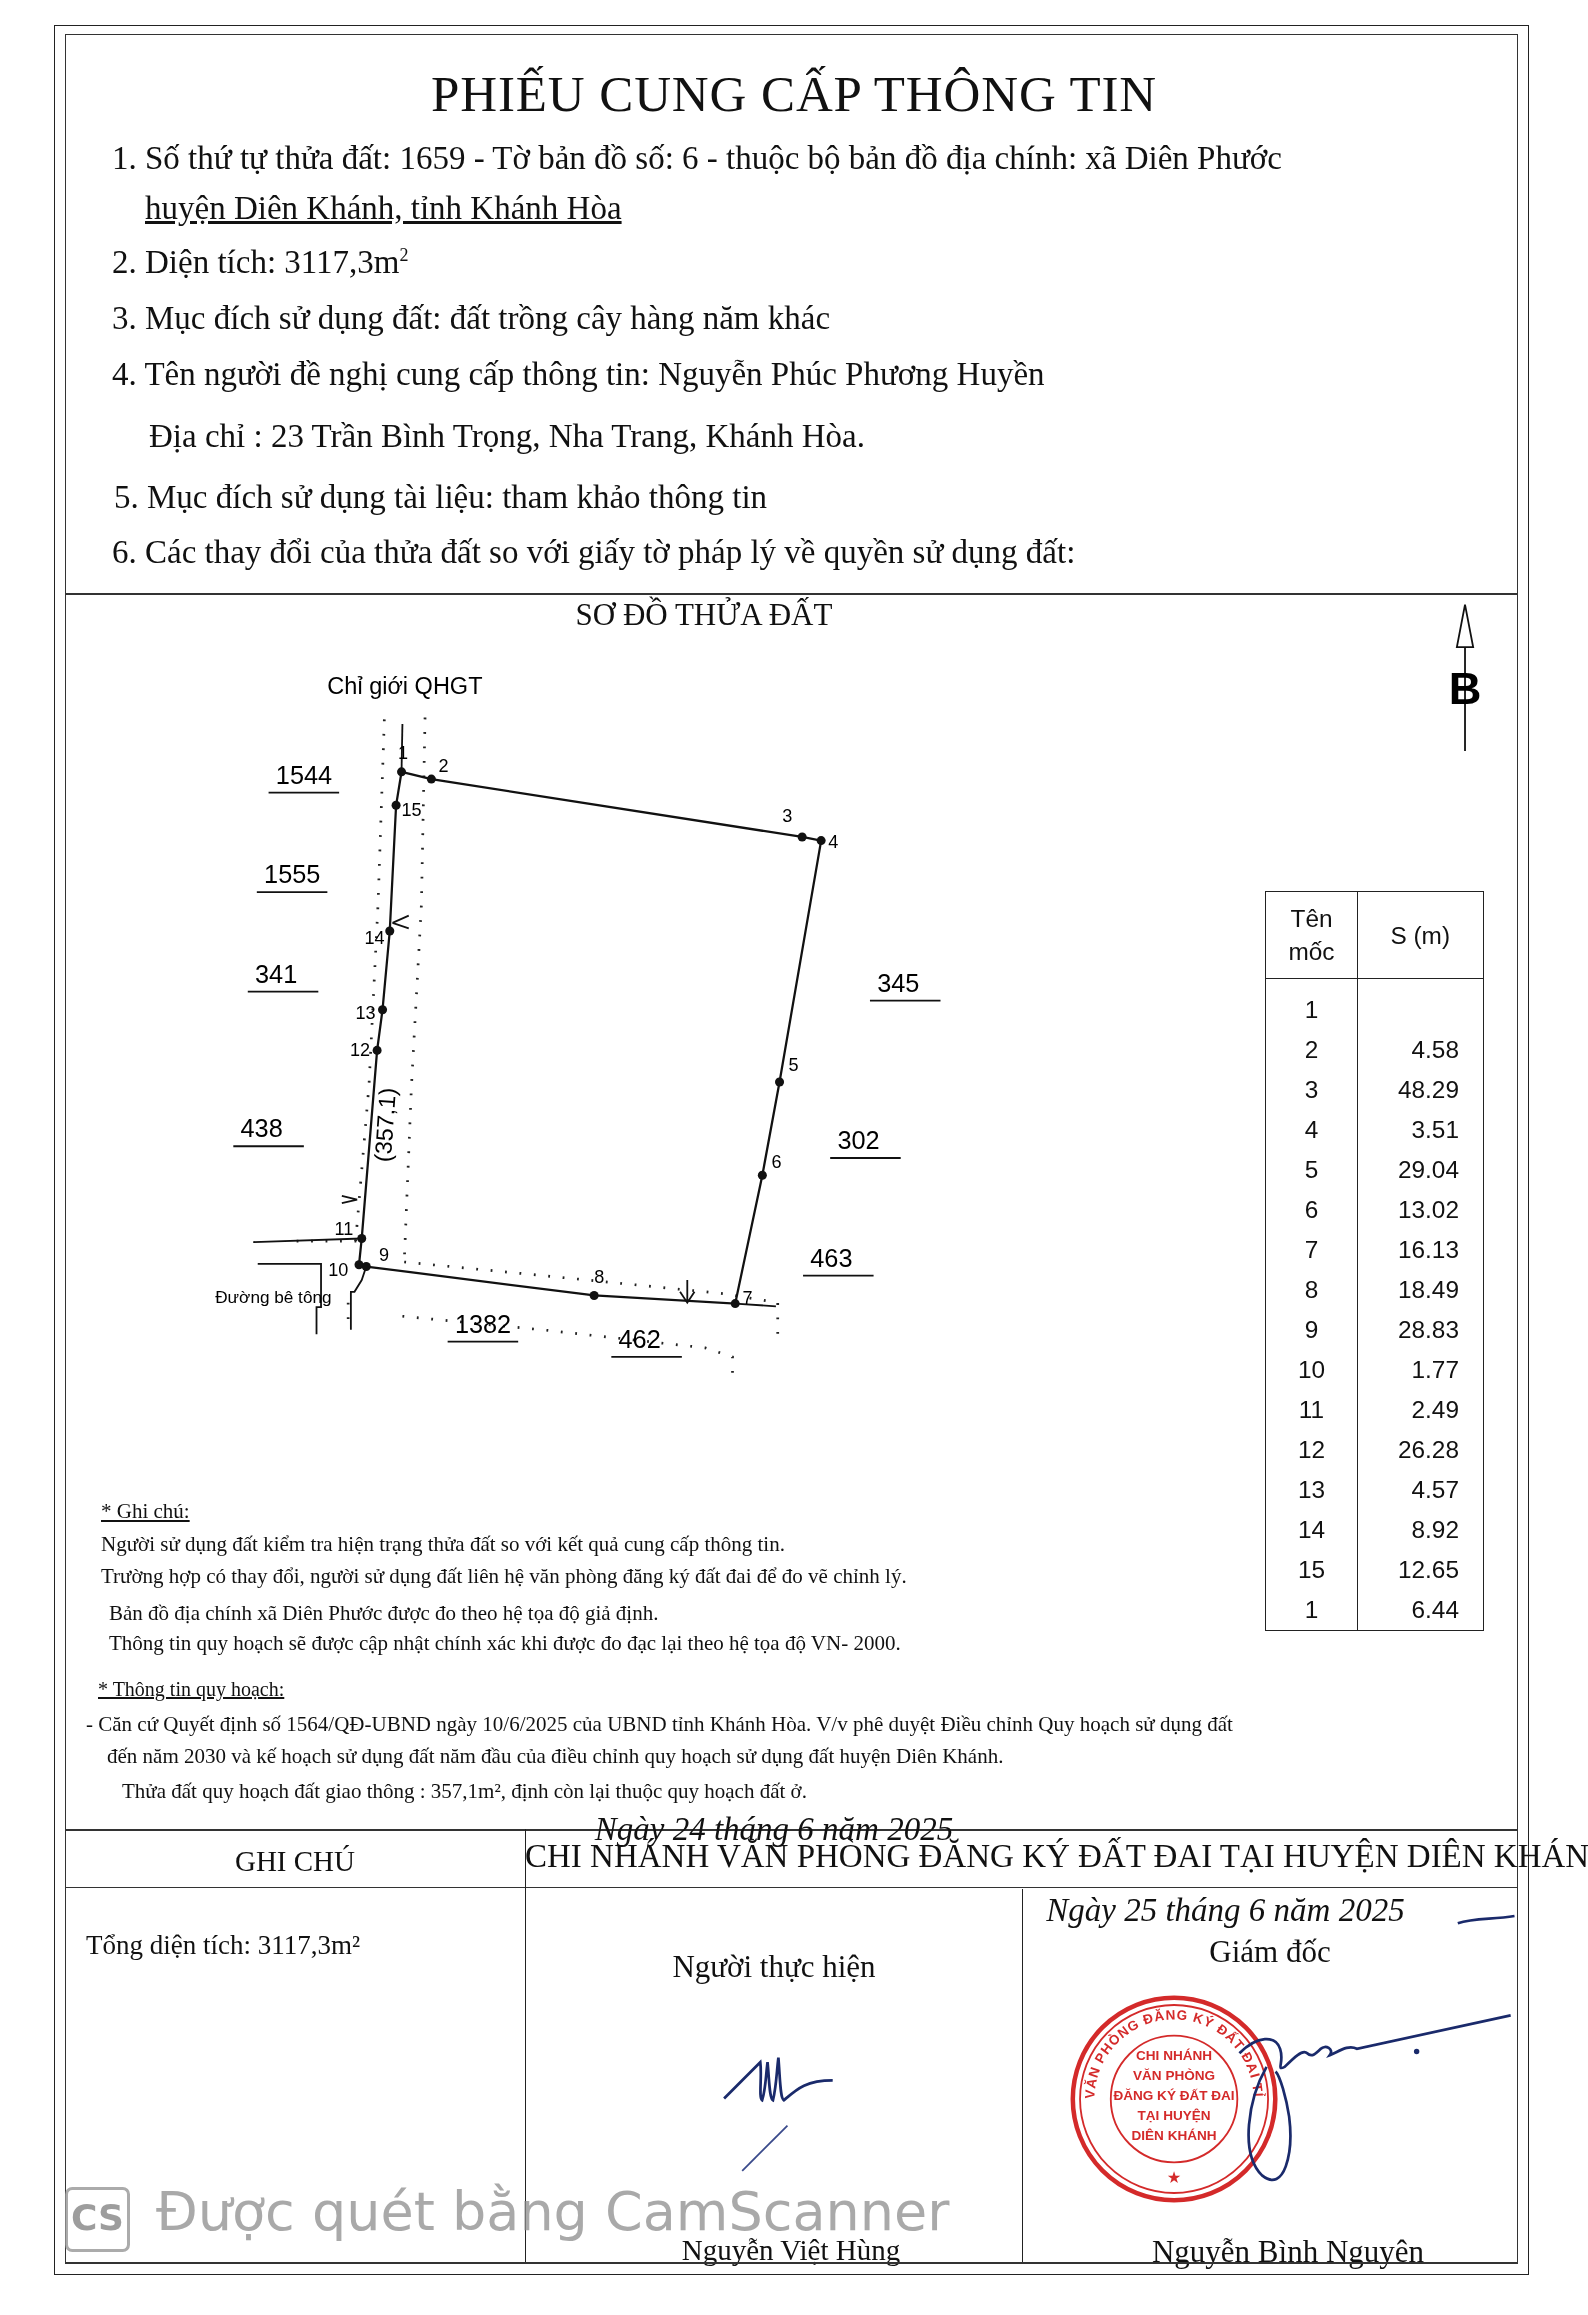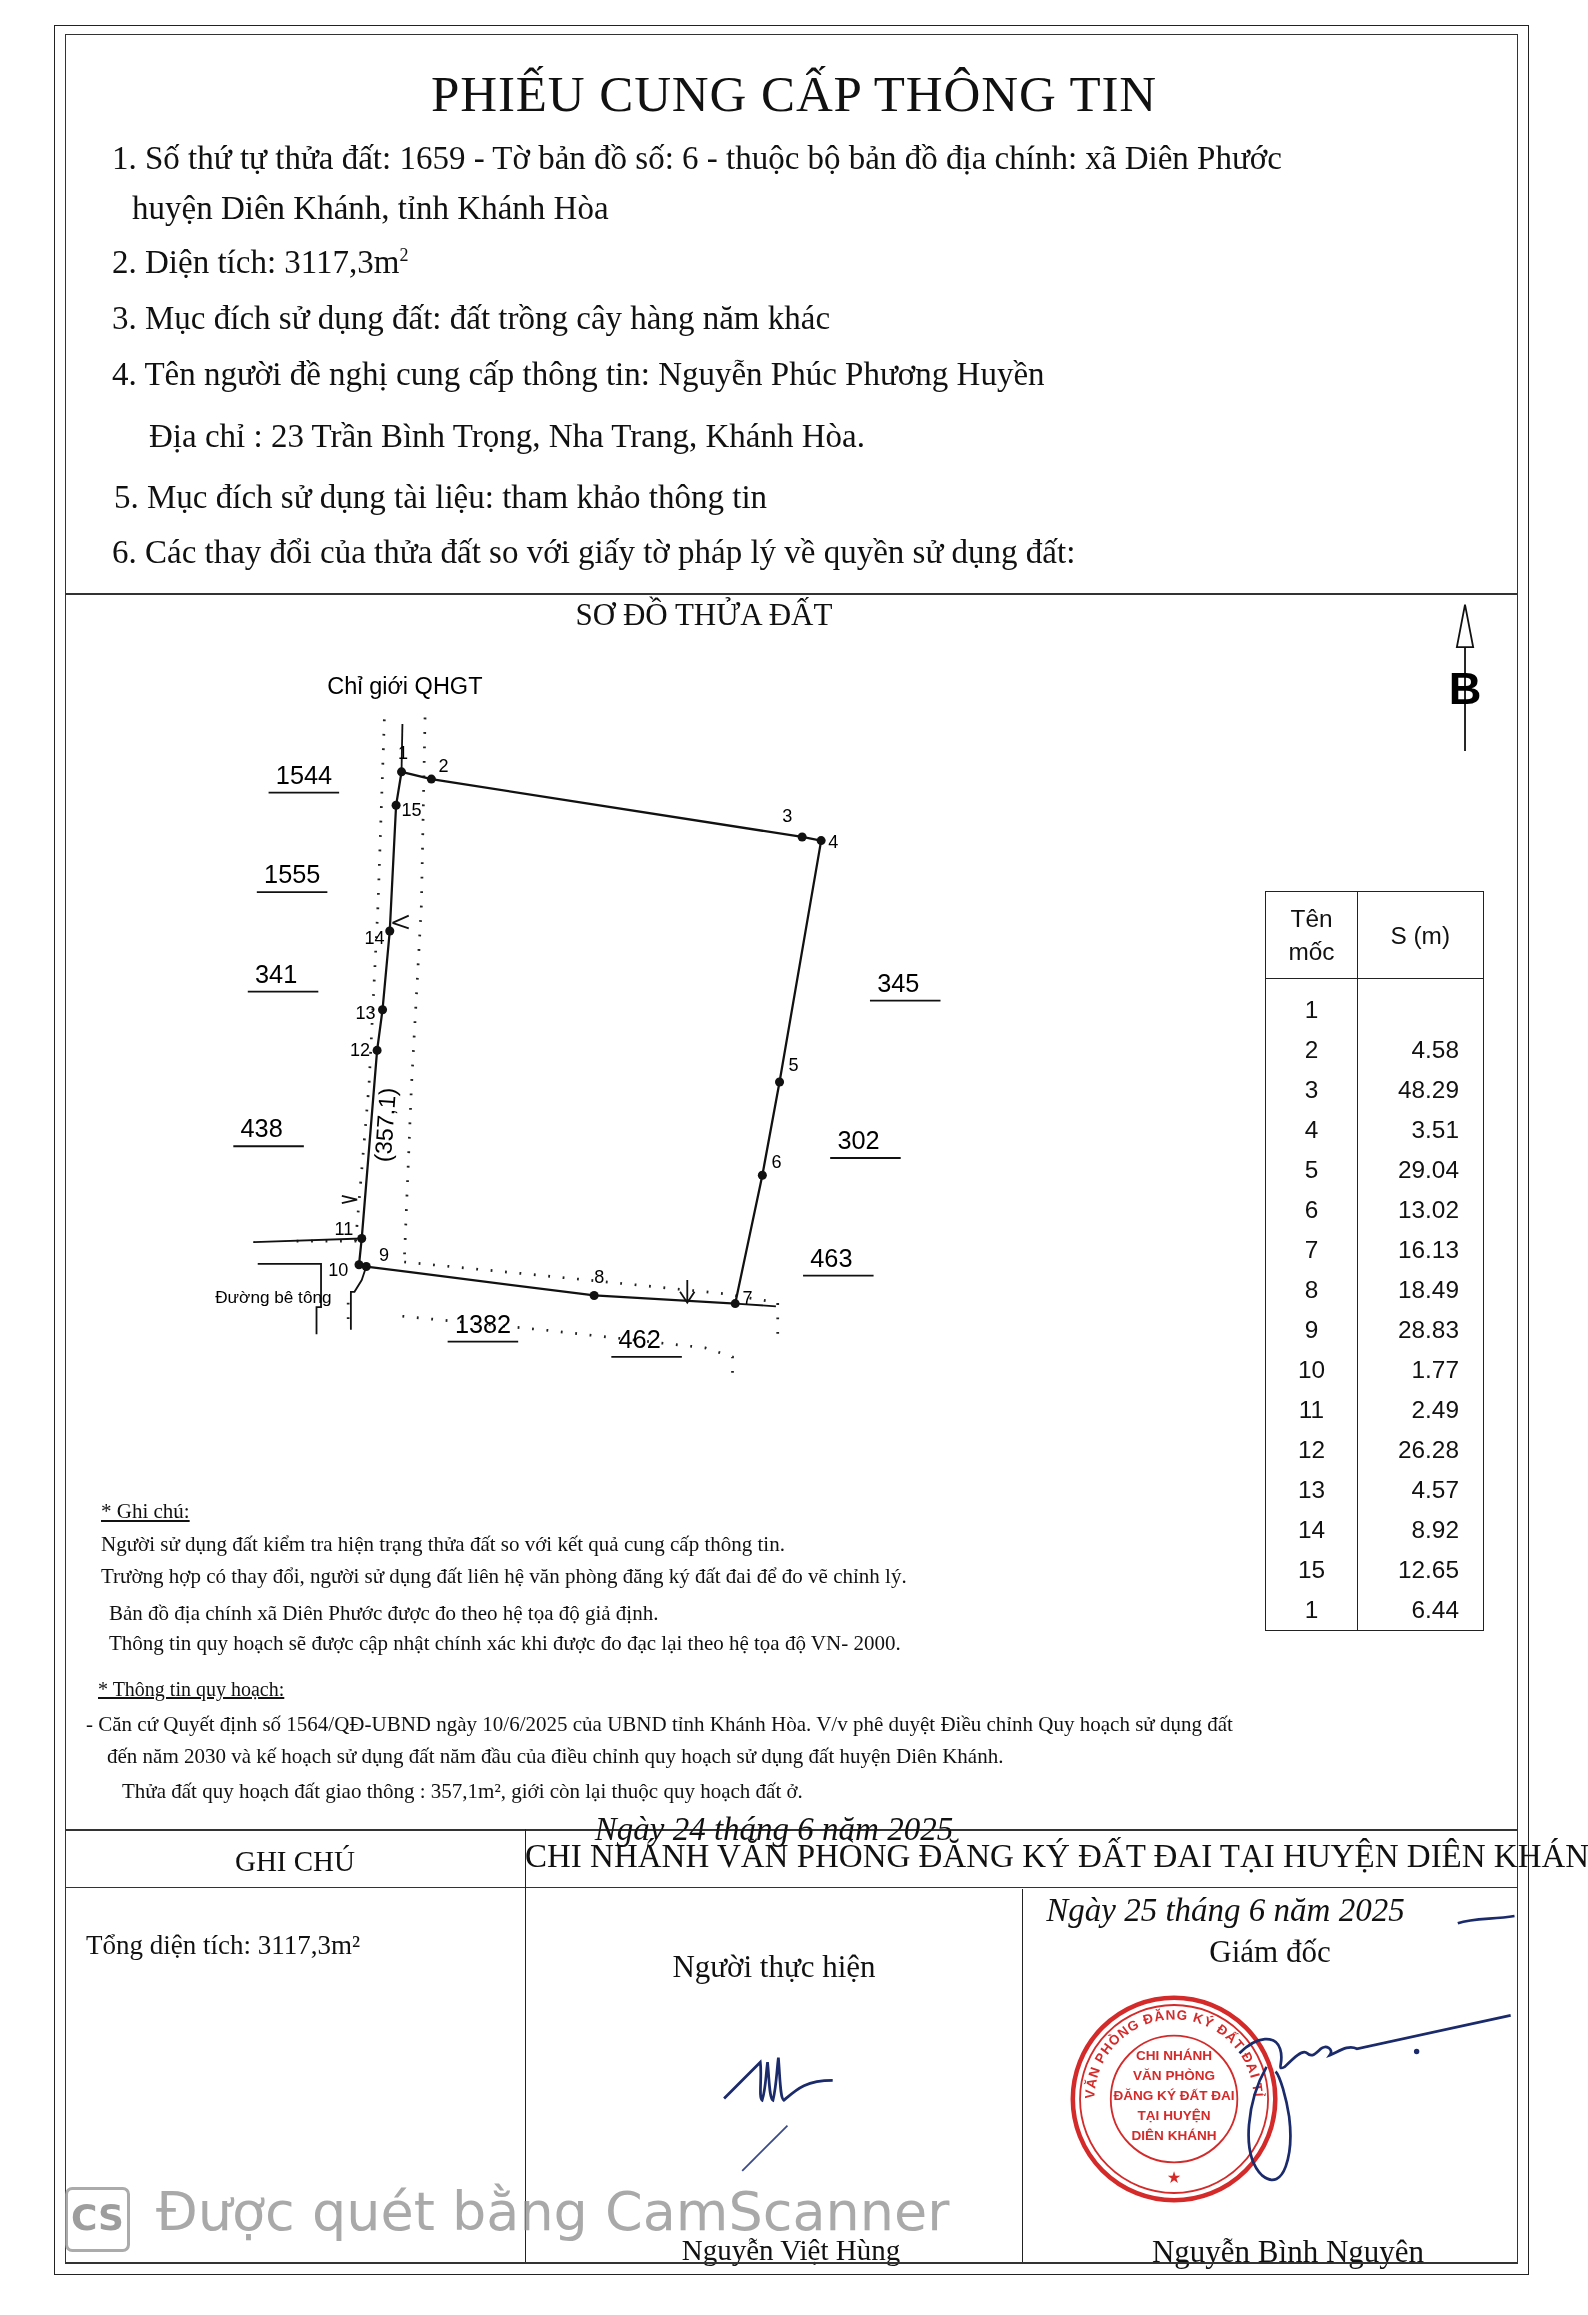--- a/index.html
+++ b/index.html
@@ -28,21 +28,21 @@
 </style>
 </head>
 <body>
 
 <div class="frame-outer"></div>
 <div class="frame-inner"></div>
 
 <div class="title">PHIẾU CUNG CẤP THÔNG TIN</div>
 
 <div class="line" style="left:112px; top:140px;">1. Số thứ tự thửa đất: 1659  - Tờ bản đồ số: 6 -  thuộc bộ bản đồ địa chính: xã Diên Phước</div>
-<div class="line" style="left:132px; top:190px;">huyện Diên Khánh, tỉnh Khánh Hòa</div>
+<div class="line" style="left:145px; top:190px;text-decoration:underline;">huyện Diên Khánh, tỉnh Khánh Hòa</div>
 <div class="line" style="left:112px; top:244px;"><span>2. Diện tích: 3117,3m</span><sup style="font-size:18px;">2</sup></div>
 <div class="line" style="left:112px; top:300px;">3. Mục đích sử dụng đất:  đất trồng cây hàng năm khác</div>
 <div class="line" style="left:112px; top:356px;">4. Tên người đề nghị cung cấp thông tin:  Nguyễn Phúc Phương Huyền</div>
 <div class="line" style="left:149px; top:418px;">Địa chỉ : 23 Trần Bình Trọng, Nha Trang, Khánh Hòa.</div>
 <div class="line" style="left:114px; top:479px;">5. Mục đích sử dụng tài liệu: tham khảo thông tin</div>
 <div class="line" style="left:112px; top:534px;">6. Các thay đổi của thửa đất so với giấy tờ pháp lý về quyền sử dụng đất:</div>
 
 <div class="hr" style="left:65px; width:1453px; top:593px;"></div>
 
 <div class="diagram-title">SƠ ĐỒ THỬA ĐẤT</div>
@@ -214,21 +214,21 @@
 
 <div class="note note-head" style="left:101px; top:1499px;">* Ghi chú:</div>
 <div class="note" style="left:101px; top:1532px;">Người sử dụng đất kiểm tra hiện trạng thửa đất so với kết quả cung cấp thông tin.</div>
 <div class="note" style="left:101px; top:1564px;">Trường hợp có thay đổi, người sử dụng đất liên hệ văn phòng đăng ký đất đai để đo vẽ chỉnh lý.</div>
 <div class="note" style="left:109px; top:1601px;">Bản đồ địa chính xã  Diên Phước được đo theo hệ tọa độ giả định.</div>
 <div class="note" style="left:109px; top:1631px;">Thông tin quy hoạch sẽ được cập nhật chính xác khi được đo đạc lại theo hệ tọa độ VN- 2000.</div>
 
 <div class="note note-head" style="left:98px; top:1678px; font-size:20px;">* Thông tin quy hoạch:</div>
 <div class="note" style="left:86px; top:1712px;">- Căn cứ Quyết định số 1564/QĐ-UBND ngày 10/6/2025 của UBND tỉnh Khánh Hòa. V/v phê duyệt Điều chỉnh Quy hoạch sử dụng đất</div>
 <div class="note" style="left:107px; top:1744px;">đến năm 2030 và kế hoạch sử dụng đất năm đầu của điều chỉnh quy hoạch sử dụng đất huyện Diên Khánh.</div>
-<div class="note" style="left:122px; top:1779px;">Thửa đất quy hoạch đất giao thông : 357,1m², giới còn lại thuộc quy hoạch đất ở.</div>
+<div class="note" style="left:122px; top:1779px;">Thửa đất quy hoạch đất giao thông : 357,1m², định còn lại thuộc quy hoạch đất ở.</div>
 
 <div class="hr" style="left:65px; width:1453px; top:1829px;"></div>
 <div class="hr" style="left:65px; width:1453px; top:1887px; border-top-width:1.8px;"></div>
 <div class="vline" style="left:525px; top:1829px; height:434px;"></div>
 <div class="vline" style="left:1022px; top:1889px; height:375px;"></div>
 
 <div class="cell-text" style="left:65px; width:460px; top:1845px; text-align:center; font-size:29px;">GHI CHÚ</div>
 <div class="cell-text" style="left:525px; width:993px; top:1838px; text-align:center; font-size:33px;">CHI NHÁNH VĂN PHÒNG ĐĂNG KÝ ĐẤT ĐAI TẠI HUYỆN DIÊN KHÁNH</div>
 <div class="cell-text" style="left:86px; top:1930px; font-size:27px;">Tổng diện tích: 3117,3m²</div>
 

